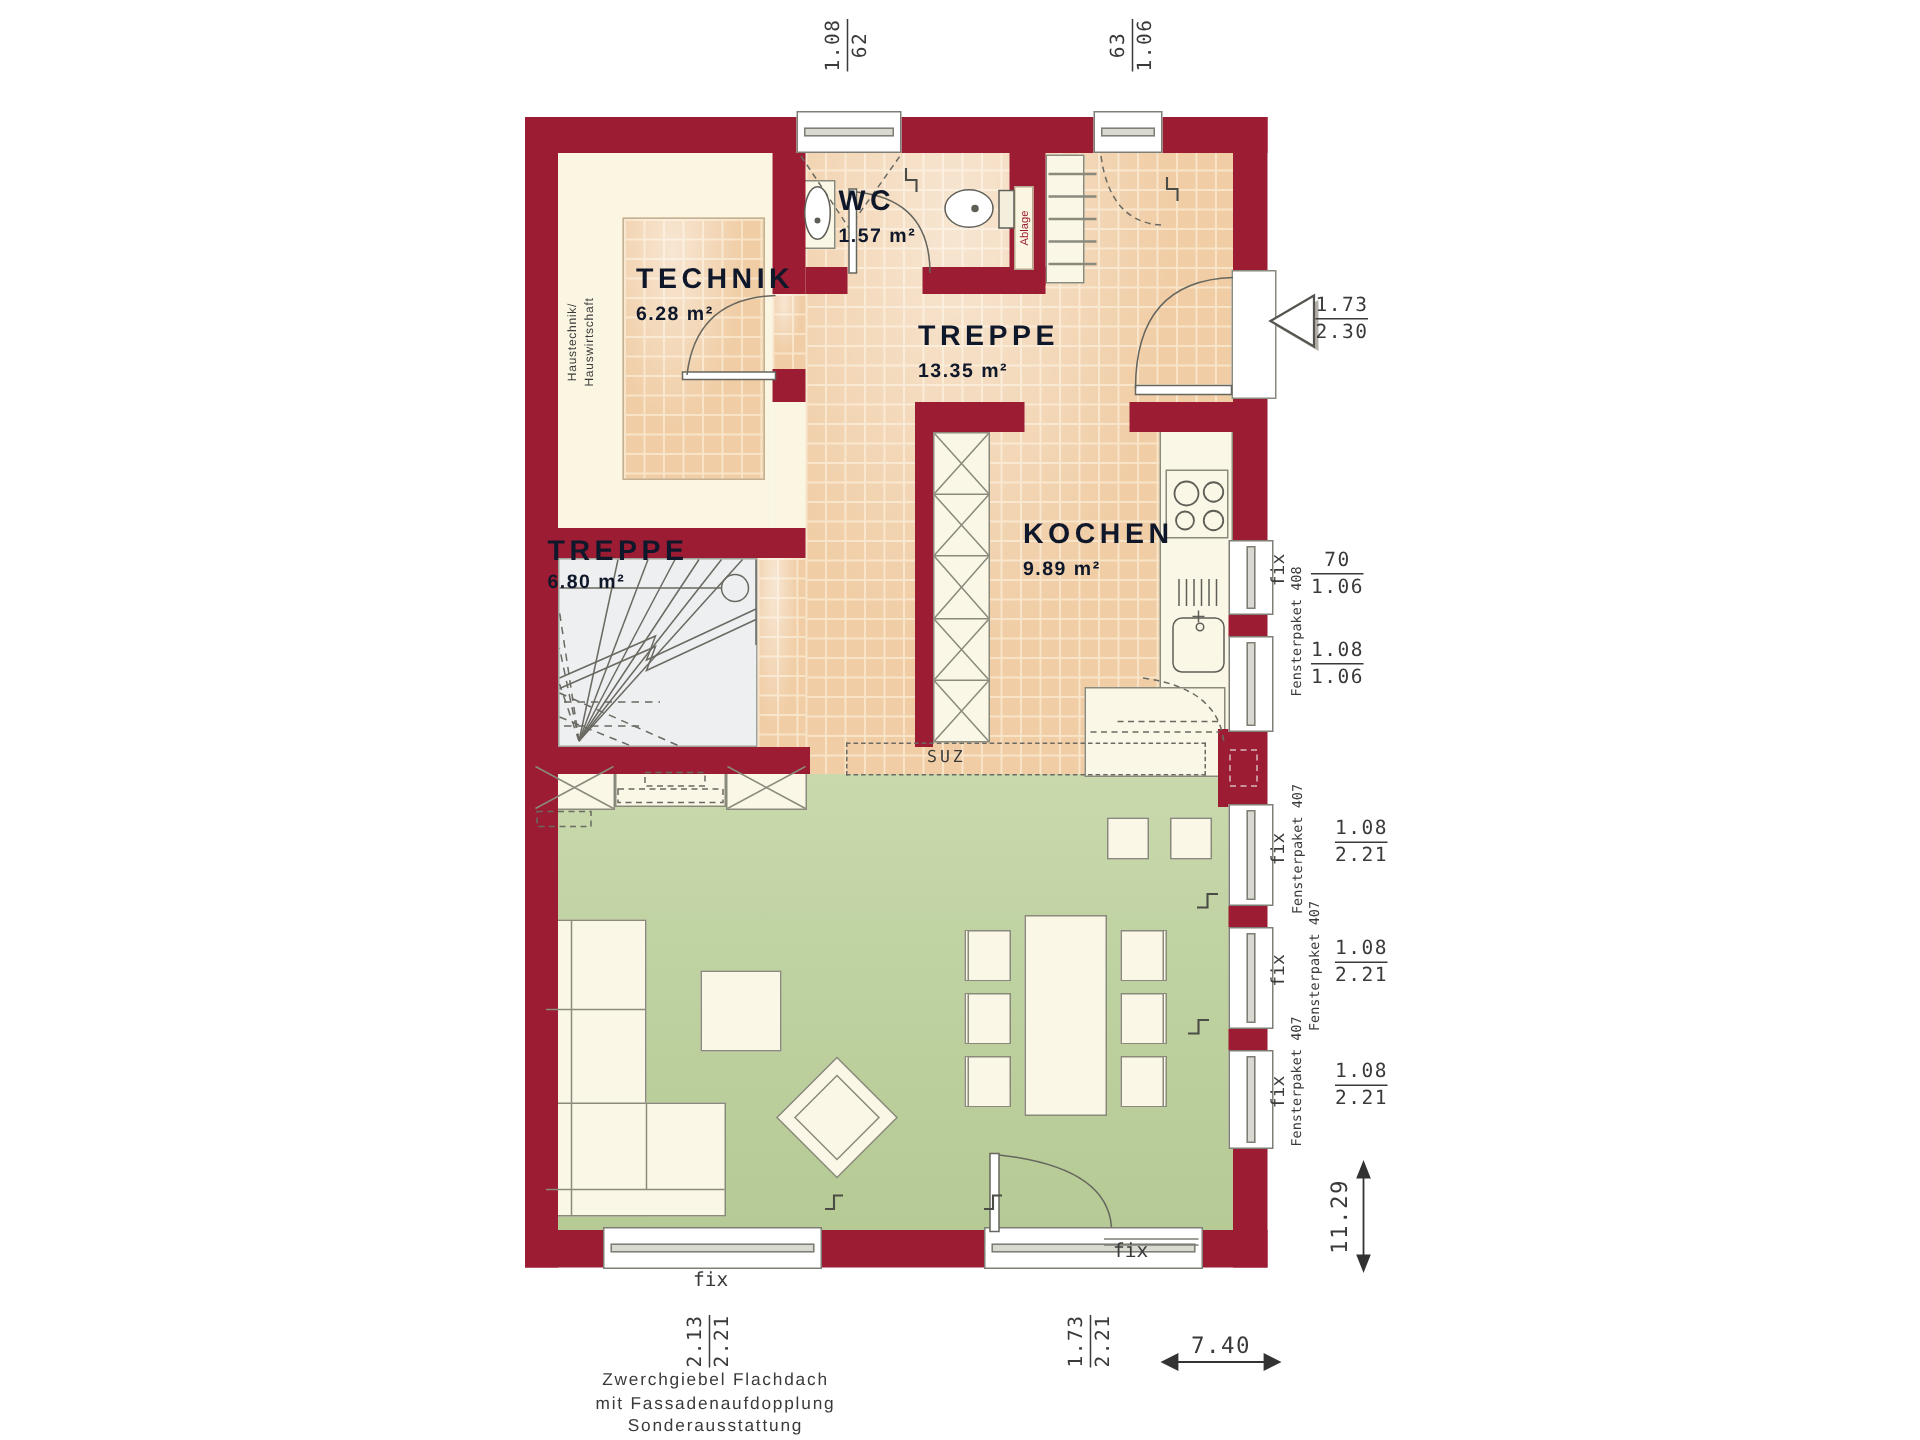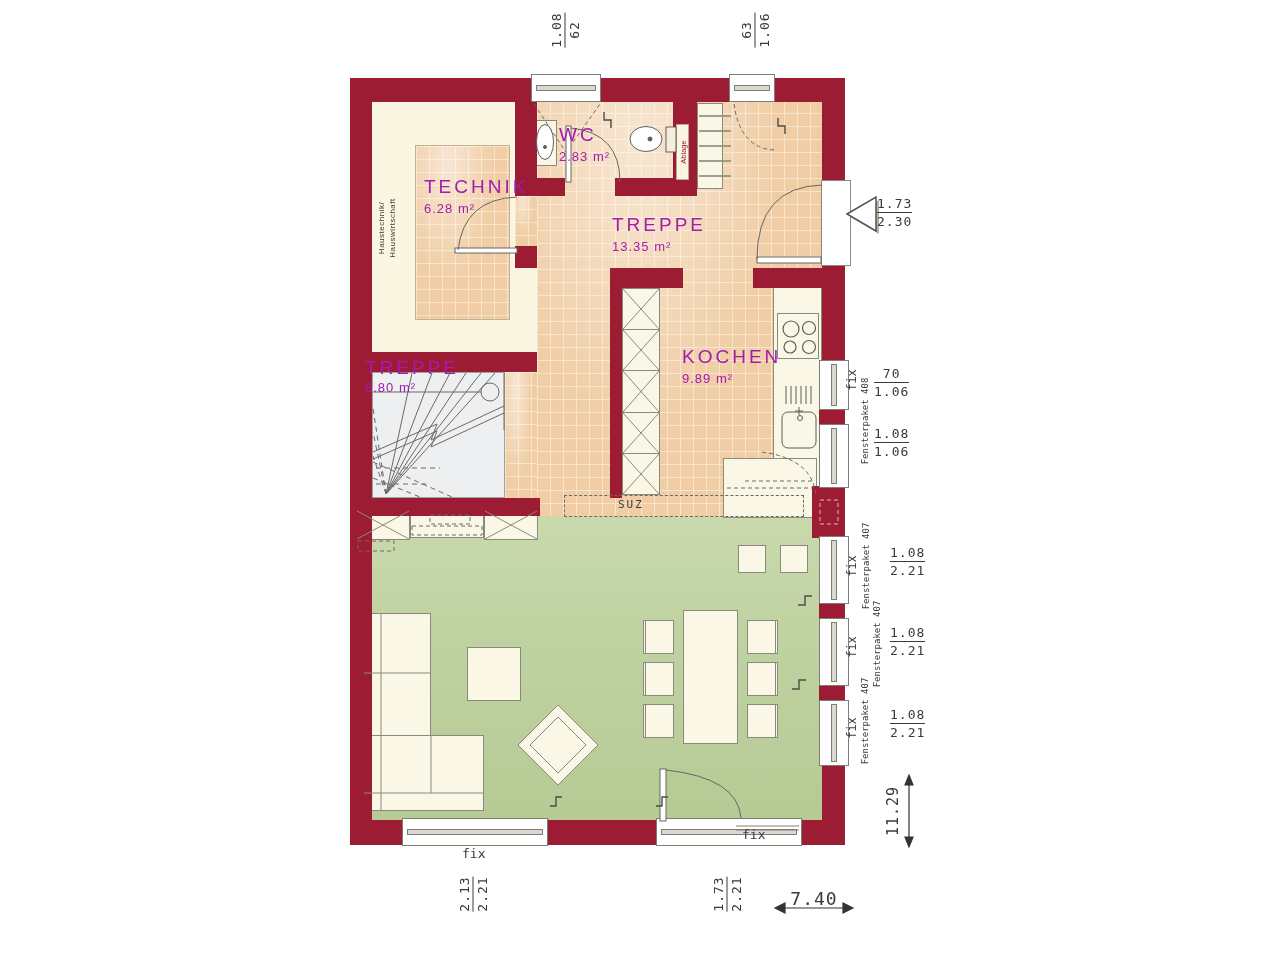--- a/index.html
+++ b/index.html
@@ -26,21 +26,21 @@
   .win-h::before{content:"";position:absolute;left:4px;right:4px;top:38%;height:4px;
                  background:#d9d9d2;border:1px solid #7e7e76;}
   .recess{position:absolute;background:#fff;border:1px solid #8a8a80;z-index:3;}
   
   .furn{position:absolute;background:#fbf7e6;border:1px solid #8a8a7c;z-index:2;}
   .chair{position:absolute;background:#fbf7e6;border:1px solid #8a8a7c;z-index:2;}
   .chair.cl{border-left:3px double #8a8a7c;}
   .chair.cr{border-right:3px double #8a8a7c;}
   .dash{position:absolute;border:1px dashed #6a6a62;background:transparent;z-index:4;}
   
-  .room-label{position:absolute;z-index:6;color:#a21caf;white-space:nowrap;}
+  .room-label{position:absolute;z-index:6;color:#0f172a;white-space:nowrap;font-weight:bold;}
   .rn{font-size:19px;letter-spacing:3px;}
   .ra{font-size:13px;letter-spacing:1px;margin-top:3px;}
   .hlabel{position:absolute;z-index:6;color:#3a3a3a;white-space:nowrap;
           font-family:"DejaVu Sans Mono",monospace;}
   .vlabel{position:absolute;z-index:6;color:#3a3a3a;white-space:nowrap;
           font-family:"DejaVu Sans Mono",monospace;
           transform:translate(-50%,-50%) rotate(-90deg);}
   .frac{position:absolute;display:flex;flex-direction:column;align-items:center;z-index:6;
         font-family:"DejaVu Sans Mono",monospace;font-size:13px;color:#3a3a3a;letter-spacing:1px;}
   .frac .bar{height:1px;background:#3a3a3a;width:100%;margin:1px 0;}
@@ -270,21 +270,21 @@
       <polygon points="853,908 843,903 843,913"></polygon>
     </g>
   </svg>
 
   <div class="room-label" style="left:424px;top:176px">
     <div class="rn">TECHNIK</div>
     <div class="ra">6.28 m²</div>
   </div>
   <div class="room-label" style="left:559px;top:124px">
     <div class="rn">WC</div>
-    <div class="ra">2.83 m²</div>
+    <div class="ra">1.57 m²</div>
   </div>
   <div class="room-label" style="left:612px;top:214px">
     <div class="rn">TREPPE</div>
     <div class="ra">13.35 m²</div>
   </div>
   <div class="room-label" style="left:682px;top:346px">
     <div class="rn">KOCHEN</div>
     <div class="ra">9.89 m²</div>
   </div>
   <div class="room-label" style="left:365px;top:357px">
@@ -356,16 +356,21 @@
       <span class="bar"></span>
       <span>2.21</span>
   </div>
   <div class="frac" style="left:890px;top:707px">
     <span>1.08</span>
       <span class="bar"></span>
       <span>2.21</span>
   </div>
 
   <div class="vlabel" style="left:893px;top:811px;font-size:15px;letter-spacing:1px">11.29</div>
-  <div class="hlabel" style="left:788px;top:888px;width:52px;text-align:center;font-size:18px;letter-spacing:1px">7.40</div>
-
+  <div class="hlabel" style="left:788px;top:888px;width:52px;text-align:center;font-size:15px;letter-spacing:1px">7.40</div>
+
+  <div class="footer">
+    <div>Zwerchgiebel Flachdach</div>
+    <div>mit Fassadenaufdopplung</div>
+    <div>Sonderausstattung</div>
+  </div>
 
 </div>
 
 </body></html>

